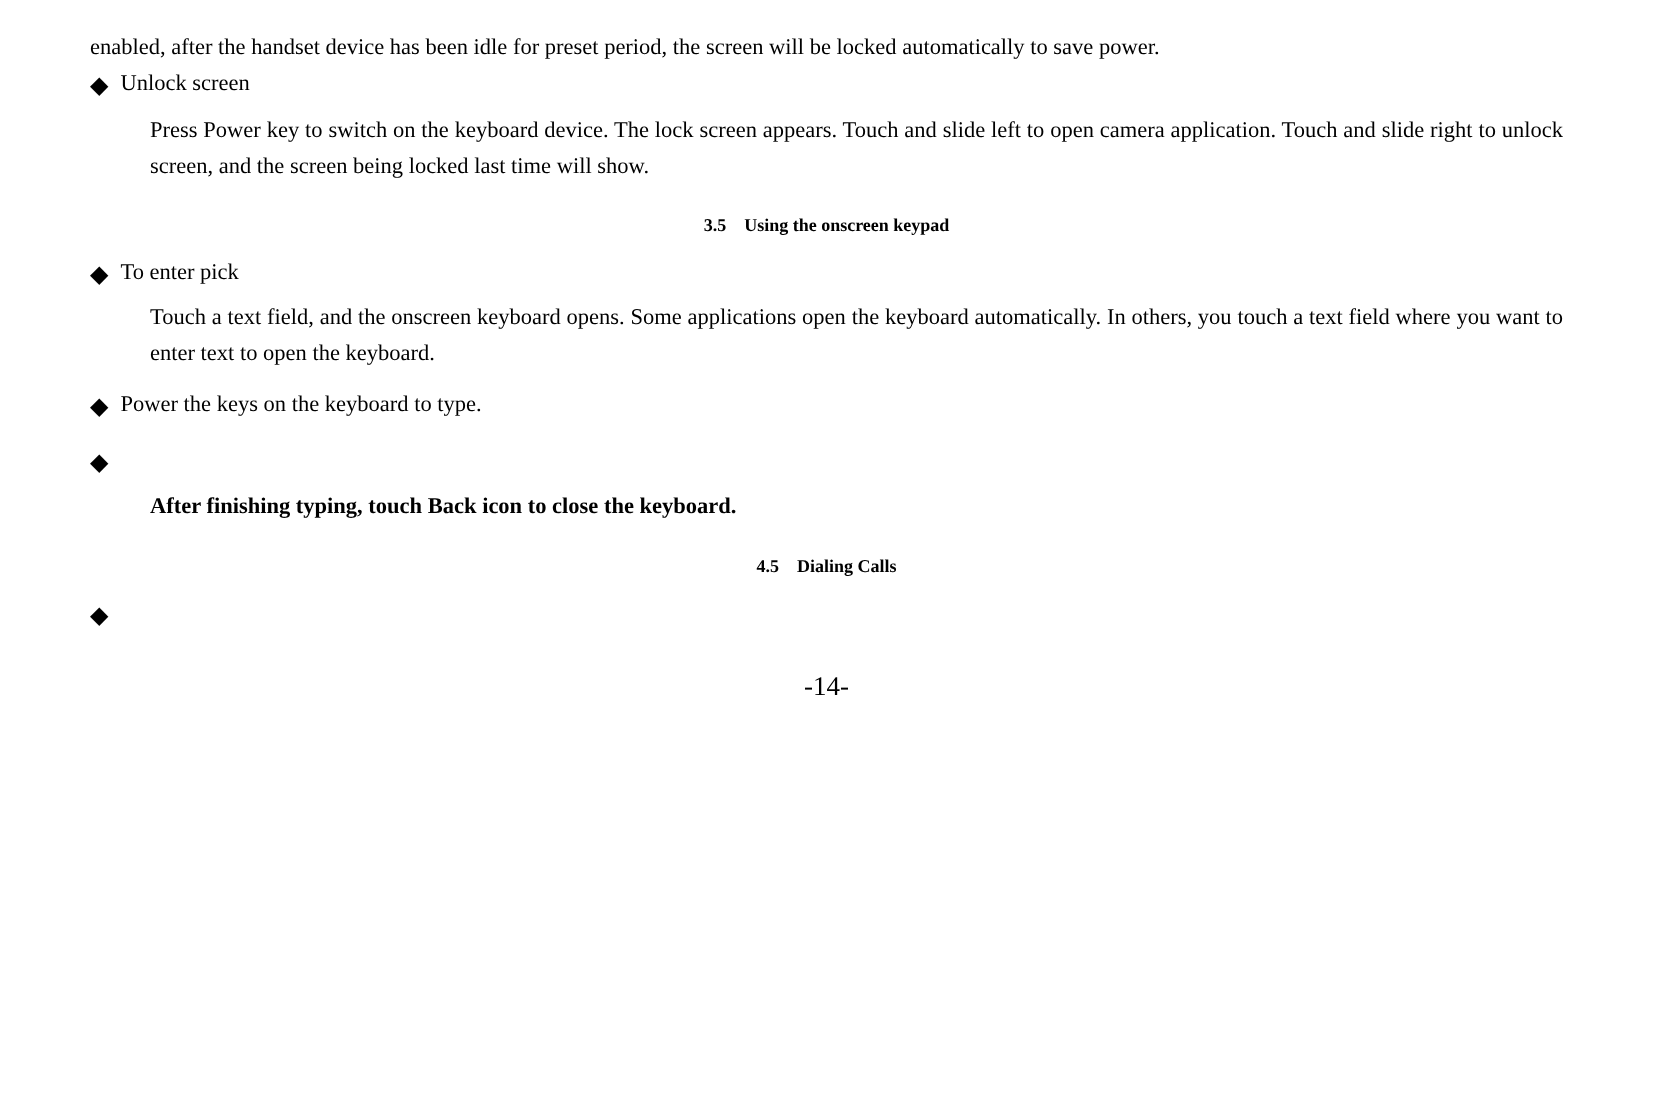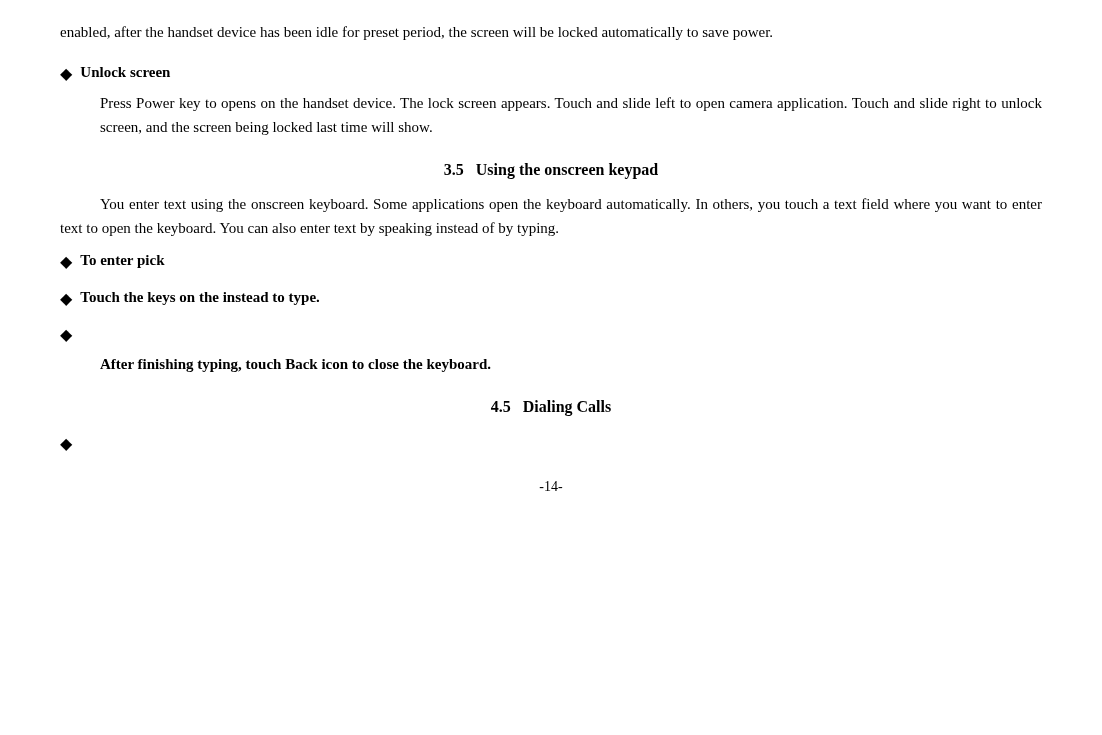--- a/index.html
+++ b/index.html
@@ -15,101 +15,101 @@
       background: #fff;
       width: 1102px;
       min-height: 735px;
       padding: 20px 60px 30px 60px;
     }
     .page-content {
       width: 100%;
     }
     .intro-text {
       text-align: justify;
-      margin-bottom: 16px;
+      margin-bottom: 0;
     }
     .bullet-section {
       margin-bottom: 10px;
     }
     .bullet-header {
       display: flex;
       align-items: flex-start;
       gap: 8px;
       margin-bottom: 4px;
     }
     .bullet-diamond {
       font-size: 16px;
       flex-shrink: 0;
       margin-top: 1px;
     }
     .bullet-title {
-      font-weight: bold;
+      font-weight: normal;
     }
     .bullet-body {
       text-align: justify;
       margin-left: 0px;
       padding-left: 40px;
     }
     .section-heading {
       text-align: center;
       font-weight: bold;
-      font-size: 16px;
+      font-size: 12px;
       margin: 18px 0 10px 0;
     }
     .section-heading .section-num {
       margin-right: 12px;
     }
     .indented-para {
       text-indent: 40px;
       text-align: justify;
       margin-bottom: 8px;
     }
     .page-number {
       text-align: center;
       margin-top: 20px;
-      font-size: 14px;
+      font-size: 18px;
     }
     .bold-line {
       font-weight: bold;
       padding-left: 40px;
       font-family: Liberation Serif, serif;
     }
   </style>
 </head>
 <body>
 
 <div class="page-content">
 
   <p class="intro-text">enabled, after the handset device has been idle for preset period, the screen will be locked automatically to save power.</p>
 
   <div class="bullet-section">
     <div class="bullet-header">
       <span class="bullet-diamond">◆</span>
       <span class="bullet-title">Unlock screen</span>
     </div>
-    <div class="bullet-body">Press Power key to opens on the handset device. The lock screen appears. Touch and slide left to open camera application. Touch and slide right to unlock screen, and the screen being locked last time will show.</div>
+    <div class="bullet-body">Press Power key to switch on the keyboard device. The lock screen appears. Touch and slide left to open camera application. Touch and slide right to unlock screen, and the screen being locked last time will show.</div>
   </div>
 
   <div class="section-heading">
     <span class="section-num">3.5</span><span>Using the onscreen keypad</span>
   </div>
 
-  <p class="indented-para">You enter text using the onscreen keyboard. Some applications open the keyboard automatically. In others, you touch a text field where you want to enter text to open the keyboard. You can also enter text by speaking instead of by typing.</p>
 
   <div class="bullet-section">
     <div class="bullet-header">
       <span class="bullet-diamond">◆</span>
       <span class="bullet-title">To enter pick</span>
     </div>
+    <div class="bullet-body">Touch a text field, and the onscreen keyboard opens. Some applications open the keyboard automatically. In others, you touch a text field where you want to enter text to open the keyboard.</div>
   </div>
 
   <div class="bullet-section">
     <div class="bullet-header">
       <span class="bullet-diamond">◆</span>
-      <span class="bullet-title">Touch the keys on the instead to type.</span>
+      <span class="bullet-title">Power the keys on the keyboard to type.</span>
     </div>
   </div>
 
   <div class="bullet-section">
     <div class="bullet-header">
       <span class="bullet-diamond">◆</span>
     </div>
     <div class="bold-line">After finishing typing, touch Back icon to close the keyboard.</div>
   </div>
 

